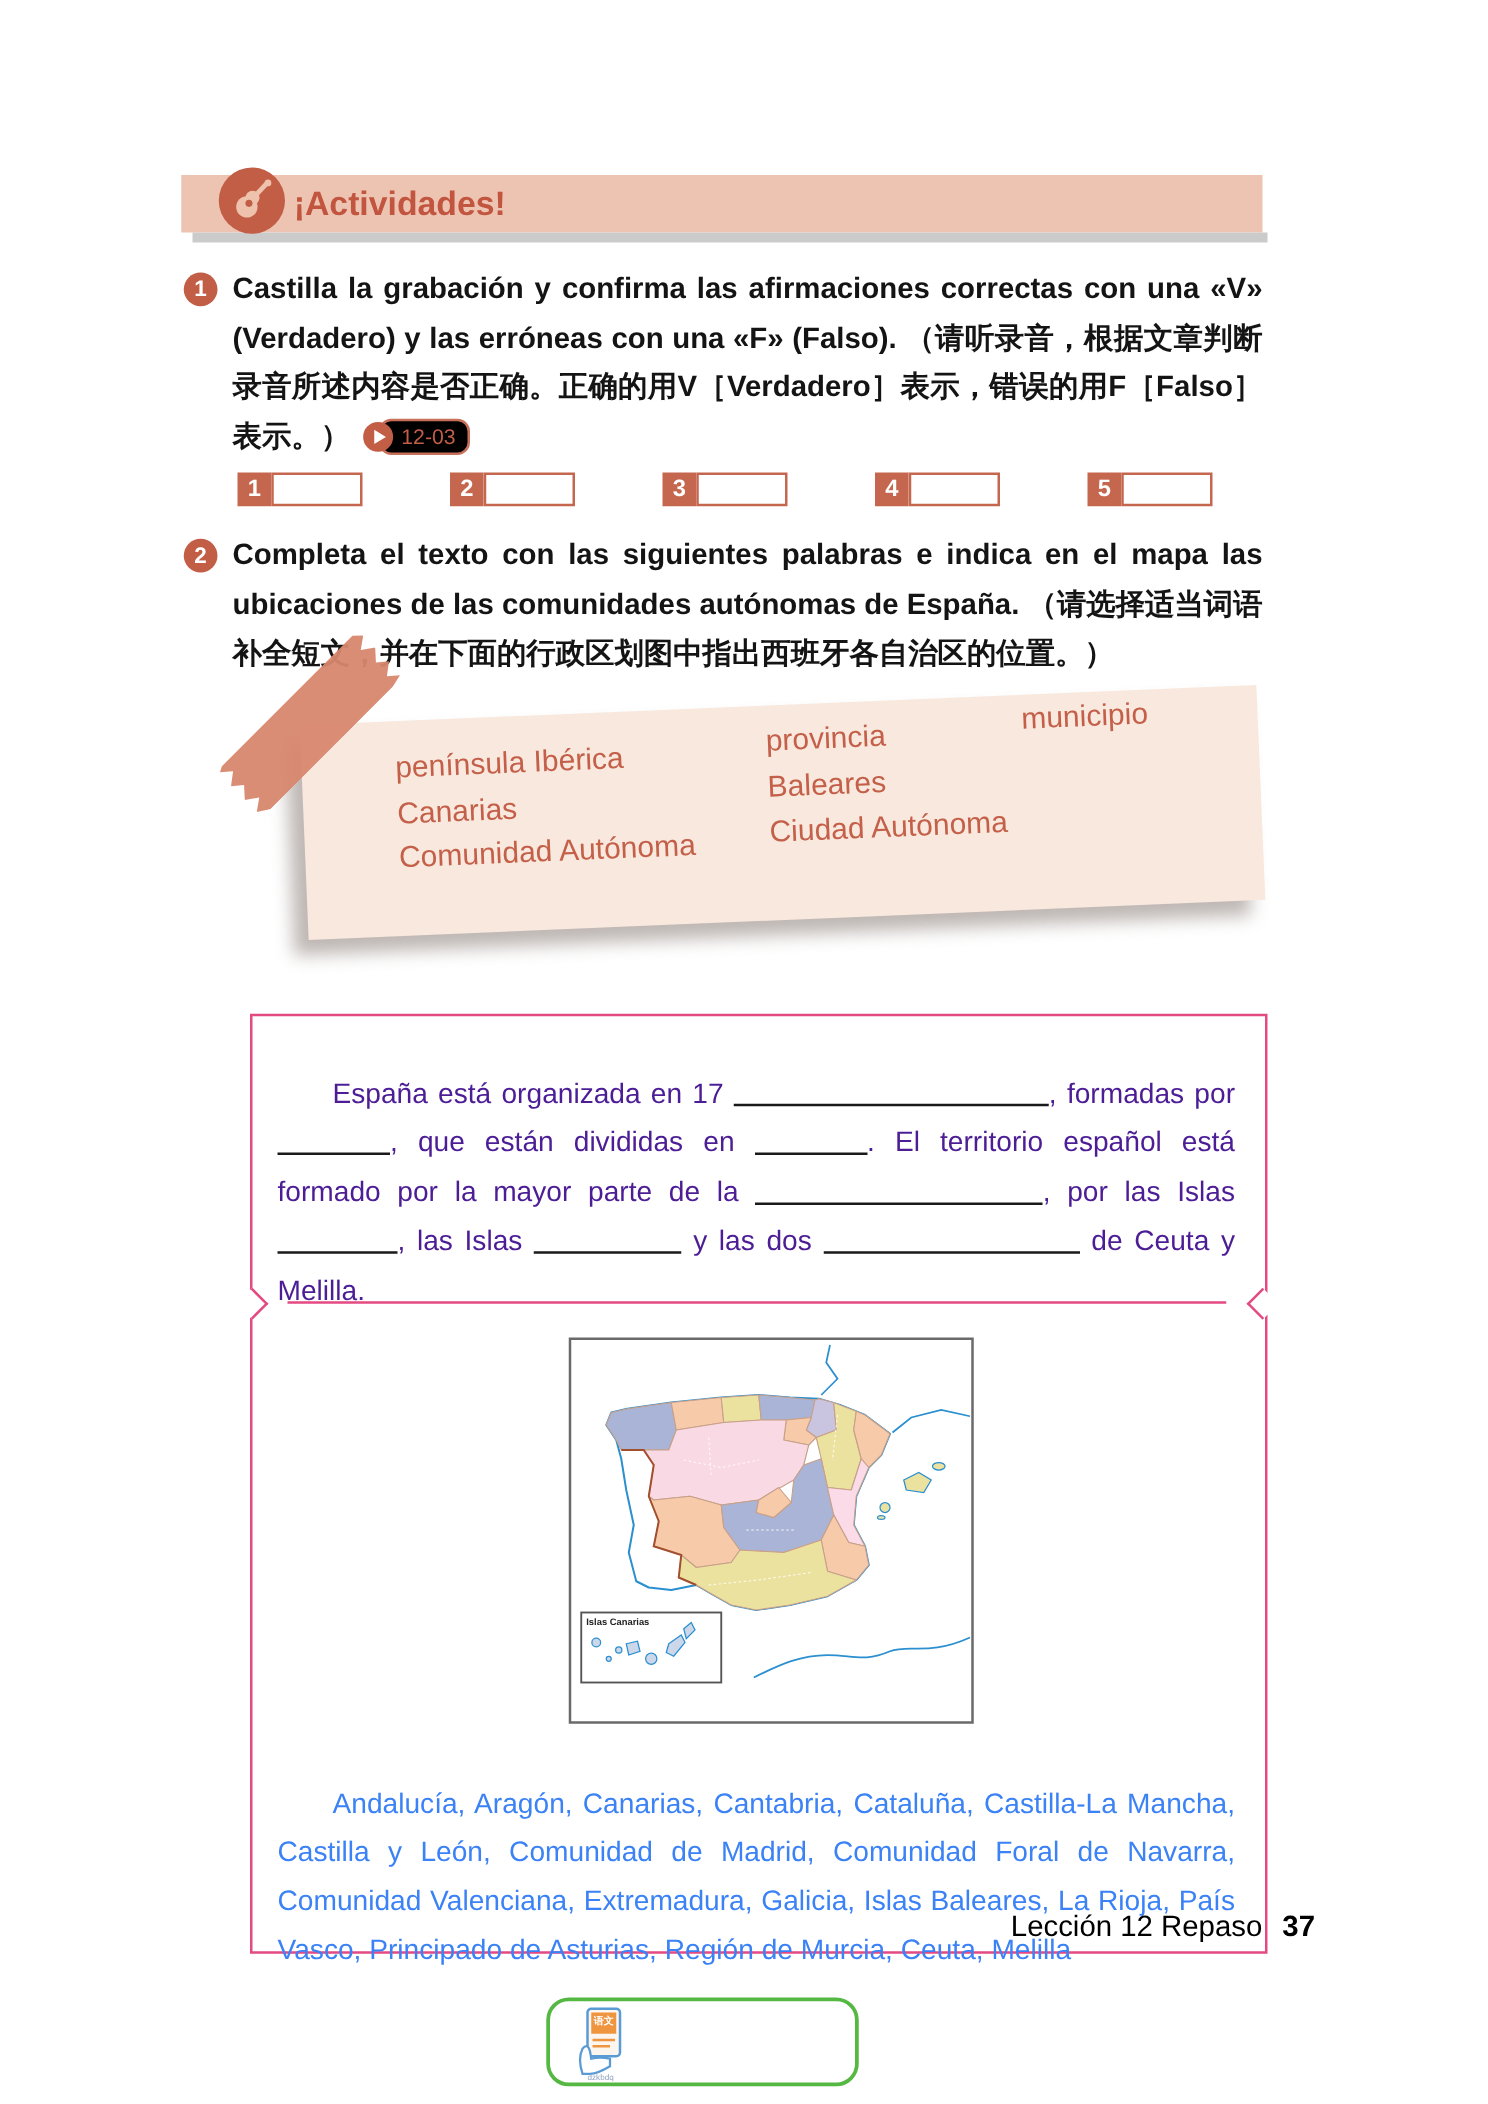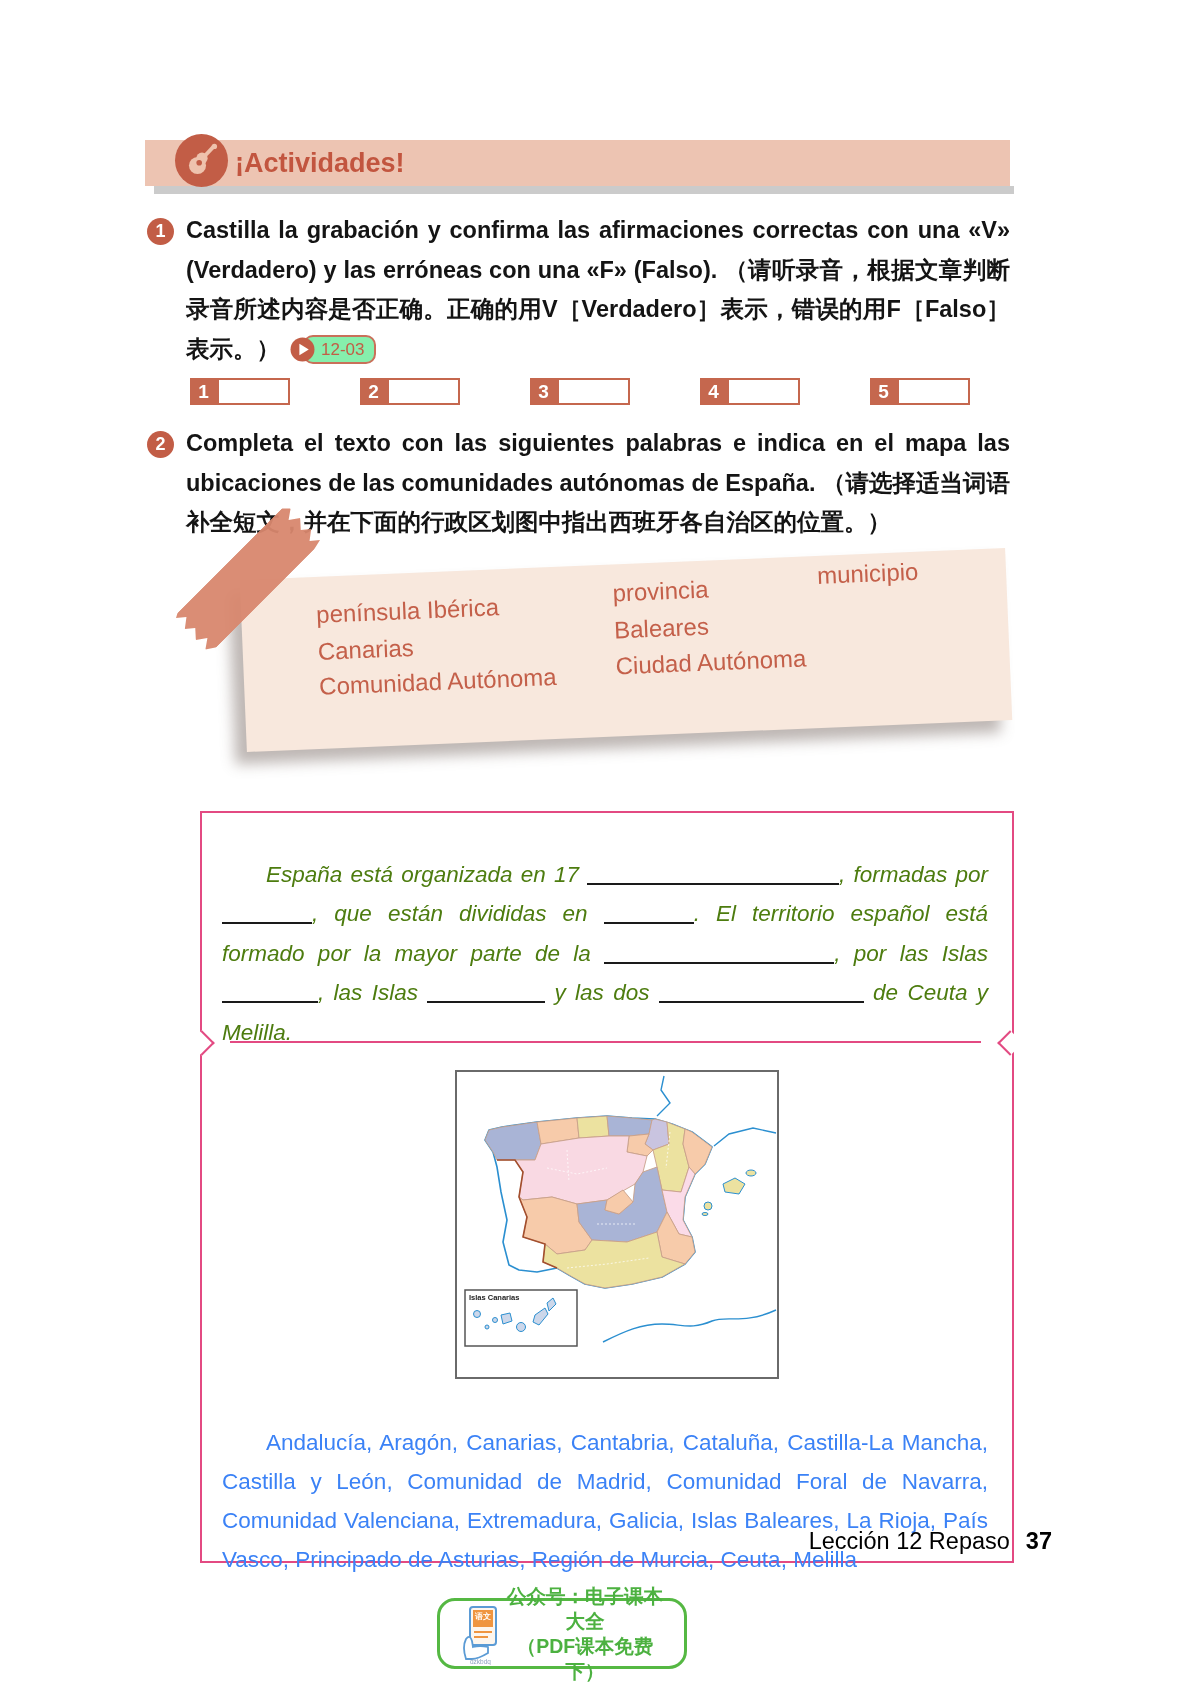--- a/index.html
+++ b/index.html
@@ -20,21 +20,21 @@
   .ex-badge.e2{left:147px;top:419px;}
   .ex-text{position:absolute;left:186px;width:824px;font-size:23.5px;line-height:39.5px;
            font-weight:bold;text-align:justify;color:#141414;}
   .ex-text.e1{top:199px;}
   .ex-text.e2{top:412px;}
 
   
   .audio{display:inline-flex;align-items:center;vertical-align:-5px;margin-left:10px;}
   .audio .pill{height:25px;line-height:25px;border:2px solid #c9705a;border-radius:10px;
                padding:0 10px 0 16px;margin-left:-12px;font-size:17px;font-weight:normal;
-               color:#c25d46;background:#86efac;}
+               color:#c25d46;background:#000000;}
   .audio svg{position:relative;z-index:1;}
 
   
   .ansrow{position:absolute;left:190px;top:366px;display:flex;gap:70px;}
   .ansbox{display:flex;}
   .ansbox .num{width:27px;height:27px;background:#c5674e;color:#fff;font-size:19px;font-weight:bold;
                display:flex;align-items:center;justify-content:center;}
   .ansbox .field{width:73px;height:27px;box-sizing:border-box;border:2px solid #c5674e;background:#fff;}
 
   
@@ -42,21 +42,21 @@
         transform:rotate(-2.4deg);box-shadow:-12px 12px 14px rgba(110,95,88,.45);}
   .note .w{position:absolute;font-size:24px;color:#c4604a;white-space:nowrap;}
   .tape{position:absolute;left:168px;top:541px;width:160px;height:52px;background:#d8876e;opacity:.95;
         transform:rotate(-45deg);z-index:3;
         clip-path:polygon(4% 0%,96% 0%,100% 12%,94% 25%,100% 38%,95% 55%,100% 68%,94% 82%,99% 95%,92% 100%,
                           6% 100%,0% 88%,6% 75%,0% 62%,5% 45%,0% 32%,6% 18%,1% 5%);}
 
   
   .bigbox{position:absolute;left:200px;top:799px;width:810px;height:748px;border:2px solid #e34a82;background:#fff;}
   .cloze{position:absolute;left:222px;top:820px;width:766px;font-size:22.5px;line-height:39.5px;
-         text-align:justify;text-indent:44px;color:#4d7c0f;font-style:italic;}
+         text-align:justify;text-indent:44px;color:#4c1d95;}
   .blank{display:inline-block;border-bottom:2px solid #1a1a1a;height:1em;transform:translateY(3px);}
   .divider{position:absolute;left:230px;top:1029px;width:751px;border-top:2px solid #e34a82;}
   .notch{position:absolute;width:16px;height:16px;background:#fff;transform:rotate(45deg);}
   .notch.l{left:193px;top:1022px;border-top:2px solid #e34a82;border-right:2px solid #e34a82;}
   .notch.r{left:1001px;top:1022px;border-bottom:2px solid #e34a82;border-left:2px solid #e34a82;}
 
   .mapbox{position:absolute;left:455px;top:1058px;width:320px;height:305px;border:2px solid #6a6a6a;background:#fff;}
 
   .communities{position:absolute;left:222px;top:1388px;width:766px;font-size:22.5px;line-height:39px;
                text-align:justify;text-indent:44px;color:#3b82f6;}
@@ -209,23 +209,19 @@
   <div class="wbadge">
     <svg width="46" height="62" viewBox="0 0 46 62">
       <rect x="12" y="4" width="26" height="38" rx="3" fill="#fdf6ee" stroke="#5b9bd5" stroke-width="2"></rect>
       <rect x="15" y="7" width="20" height="17" fill="#ef9540"></rect>
       <text x="25" y="16" font-size="8" font-weight="bold" fill="#ffffff" text-anchor="middle">语文</text>
       <line x1="16" y1="29" x2="34" y2="29" stroke="#ef9540" stroke-width="2"></line>
       <line x1="16" y1="34" x2="30" y2="34" stroke="#ef9540" stroke-width="2"></line>
       <path d="M8,56 Q4,44 8,36 Q12,31 14,38 L15,44 Q22,42 30,44 L30,50 Q20,56 14,56 Z" fill="#ffffff" stroke="#5b9bd5" stroke-width="1.8"></path>
       <text x="12" y="61" font-size="6.5" fill="#8fa3c0">dzkbdq</text>
     </svg>
-    <div class="txt">
-      <div>公众号：电子课本大全</div>
-      <div>（PDF课本免费下）</div>
-    </div>
   </div>
 
   <div class="pagefooter">
     <span>Lección 12  Repaso</span><b>37</b>
   </div>
 
 </div>
 
 </body></html>

